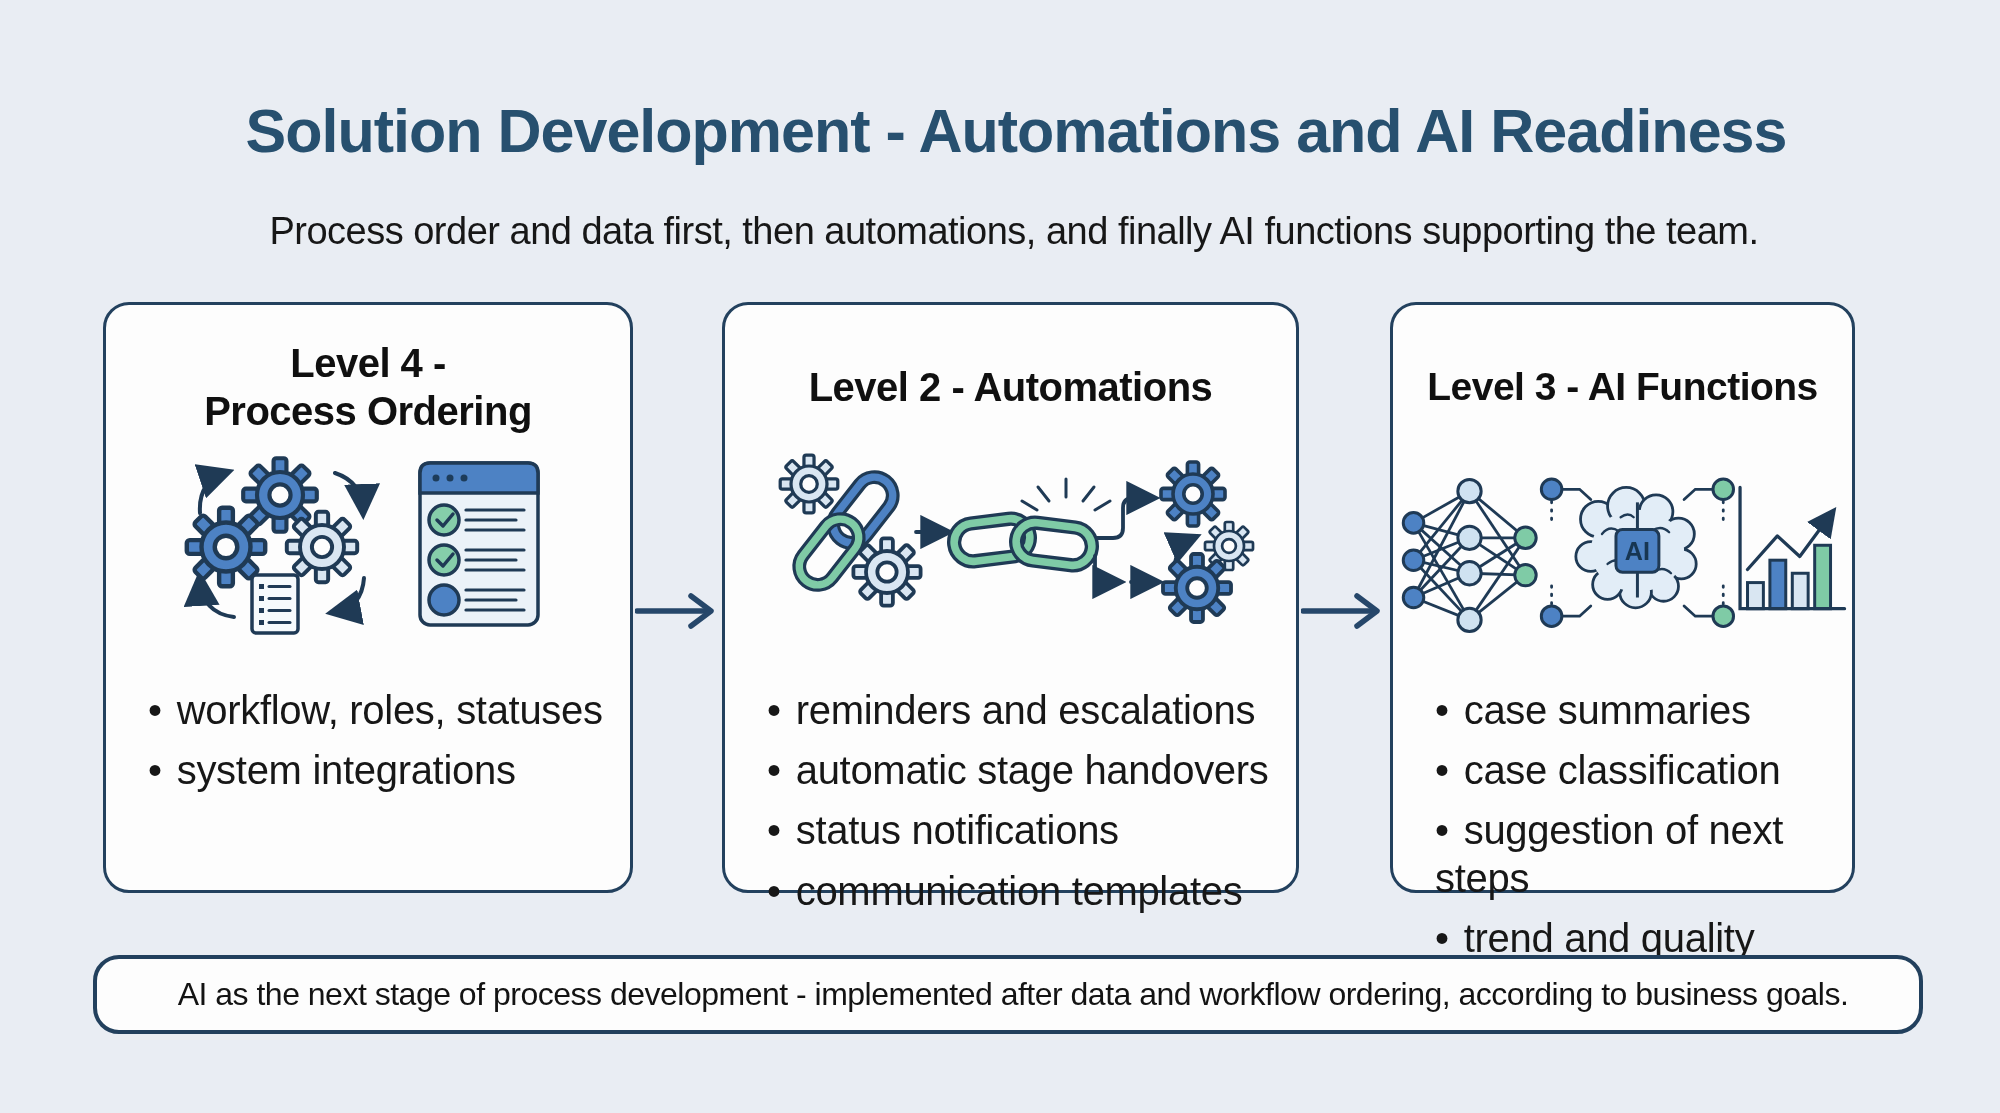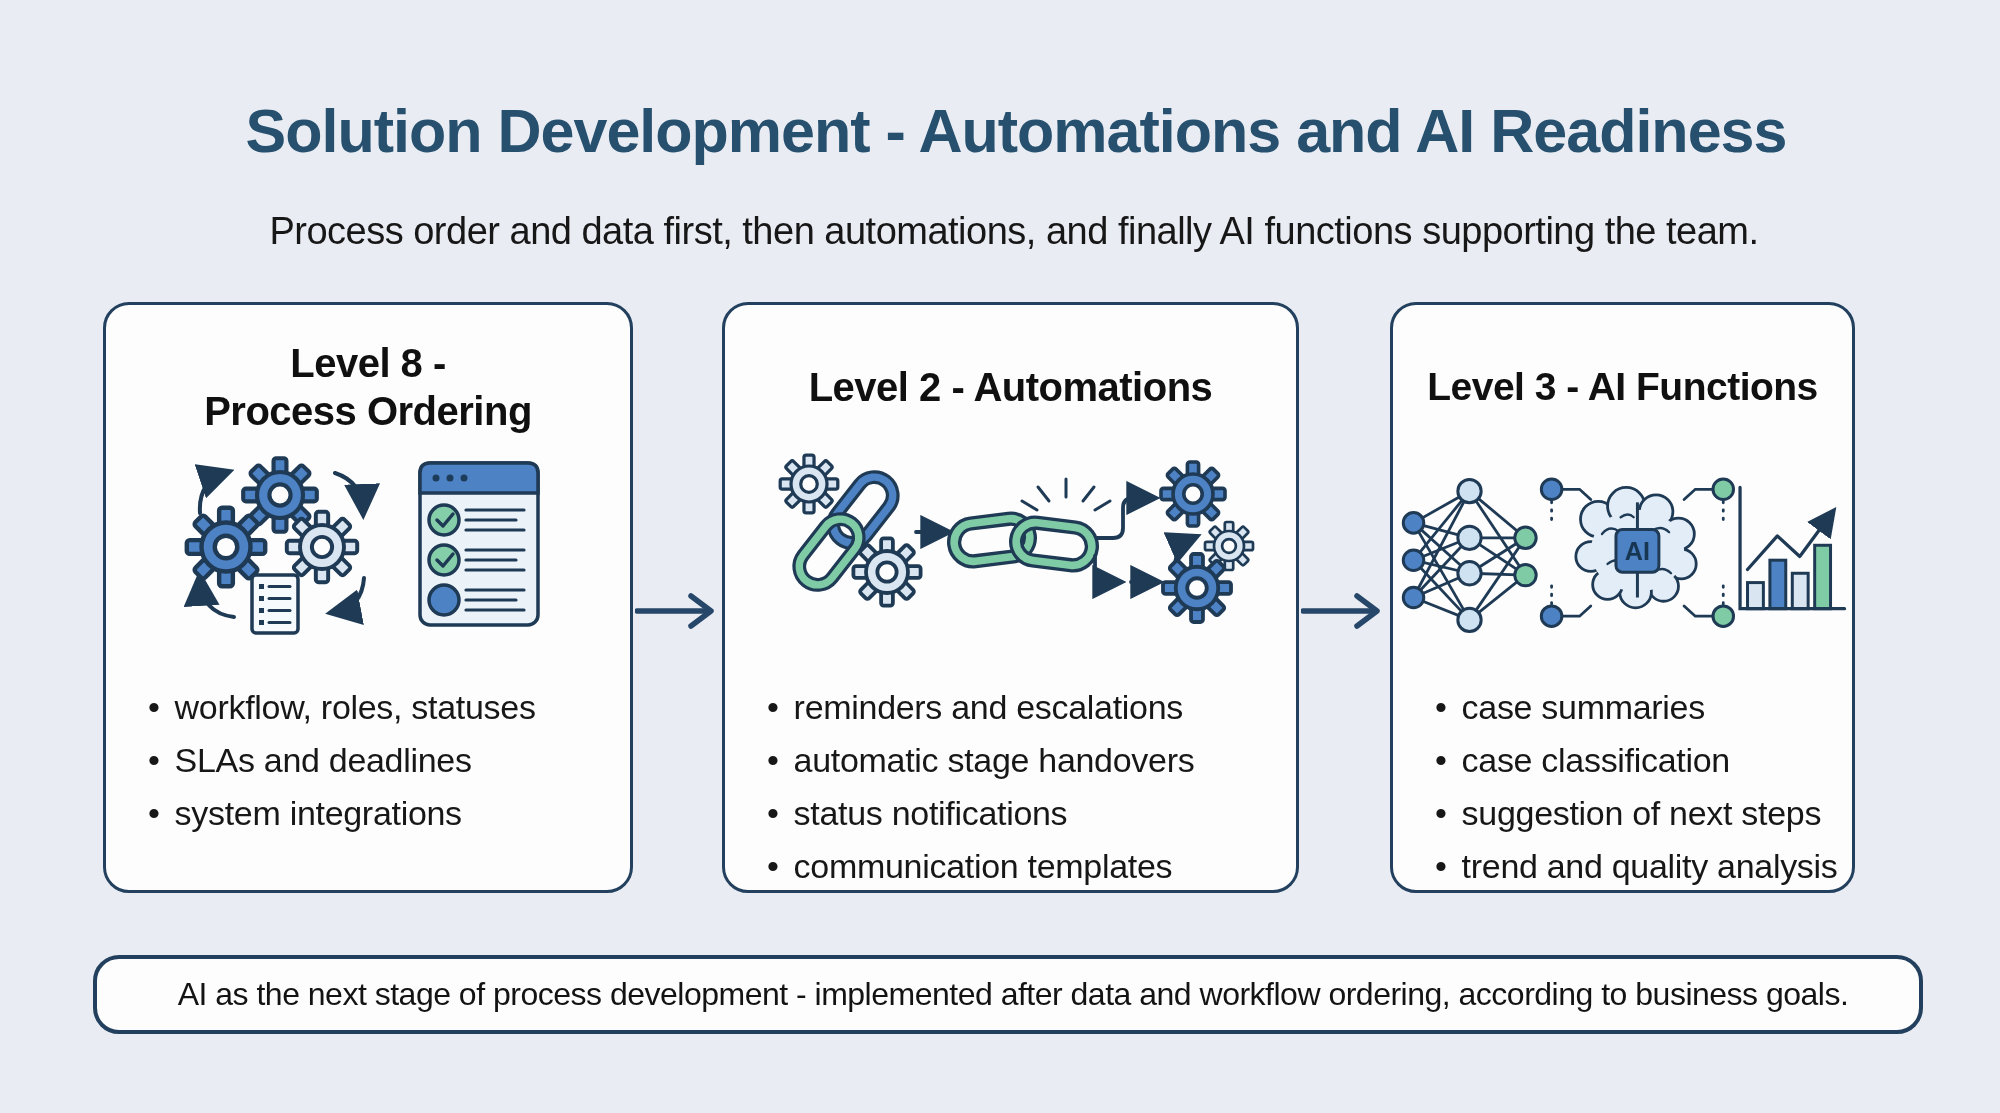--- a/index.html
+++ b/index.html
@@ -46,21 +46,21 @@
   .title-line { display: block; }
 
   .icons {
     height: 212px; margin-top: 2px;
     display: flex; align-items: center; justify-content: center;
   }
 
   .bullets {
     position: absolute; left: 42px; right: 14px; top: 382px;
     margin: 0; padding: 0; list-style: none;
-    font-size: 34px; color: #171717; letter-spacing: -0.3px;
+    font-size: 40px; color: #171717; letter-spacing: -0.3px;
   }
   .bullets li { margin-bottom: 13px; line-height: 1.18; }
   .bullets li::before { content: "\2022"; margin-right: 15px; }
 
   .flow-arrow { position: absolute; top: 589px; }
 
   .footer-bar {
     position: absolute; left: 93px; top: 955px; width: 1830px; height: 79px;
     background: #fdfdfd;
     border: 4px solid #22405d;
@@ -105,21 +105,21 @@
   </defs>
 </svg>
 
 <div class="stage">
 
   <h1 class="page-title">Solution Development - Automations and AI Readiness</h1>
   <p class="page-subtitle">Process order and data first, then automations, and finally AI functions supporting the team.</p>
 
   <section class="card card-1">
     <h2 class="card-title">
-      <span class="title-line">Level 8 -</span>
+      <span class="title-line">Level 4 -</span>
       <span class="title-line">Process Ordering</span>
     </h2>
     <div class="icons">
       <svg width="400" height="200" viewBox="0 0 400 200">
 
         <g>
           <g stroke="#1f3a55" stroke-width="4" fill="none" stroke-linecap="round" marker-end="url(#arrHead)">
             <path d="M32,64 Q30,33 57,24"></path>
             <path d="M167,24 Q194,33 195,61"></path>
             <path d="M196,129 Q194,158 167,163"></path>
@@ -167,21 +167,20 @@
               <path d="M46,107 H104"></path>
             <path d="M46,127 H104"></path>
               <path d="M46,137 H96"></path>
               <path d="M46,147 H104"></path>
           </g>
         </g>
       </svg>
     </div>
     <ul class="bullets">
       <li>workflow, roles, statuses</li>
-      <li>SLAs and deadlines</li>
       <li>system integrations</li>
     </ul>
   </section>
 
   <svg class="flow-arrow" style="left:635px" width="90" height="44" viewBox="0 0 90 44">
     <g stroke="#26476a" stroke-width="5.5" fill="none" stroke-linecap="round" stroke-linejoin="round">
       <path d="M2,22 H72"></path>
       <path d="M56,7 L76,22 L56,37"></path>
     </g>
   </svg>

